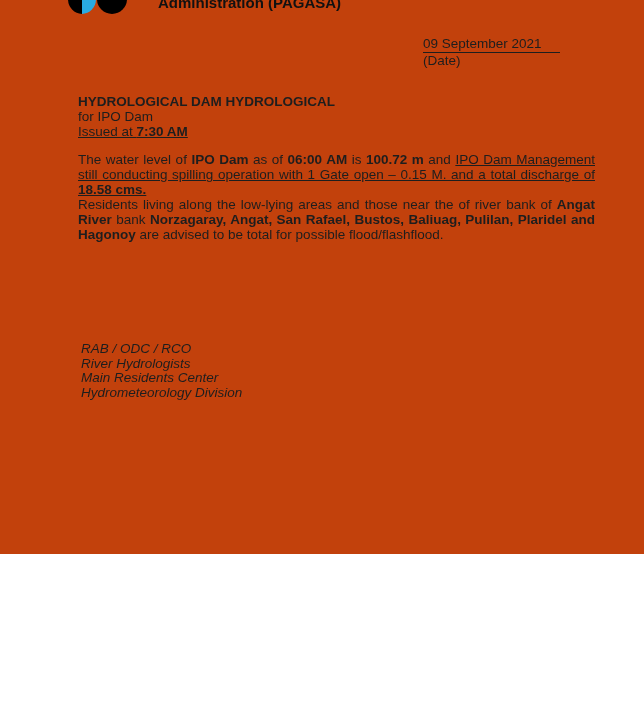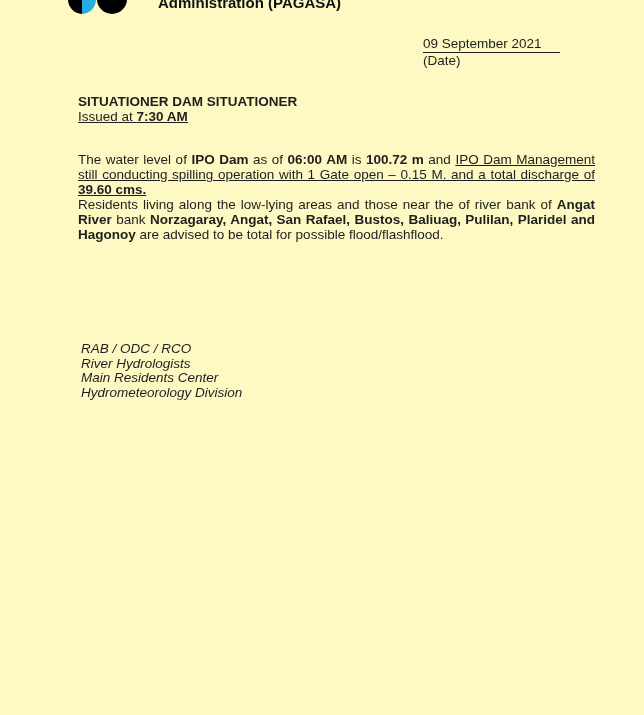--- a/index.html
+++ b/index.html
@@ -1,20 +1,20 @@
 <!DOCTYPE html>
 <html><head>
 <meta charset="utf-8">
 <style>
   html,body{margin:0;padding:0;background:#ffffff;}
   .page{
     position:relative;
     width:644px;
-    height:715px;
-    background:#fef9c3;
+    height:554px;
+    background:#c2410c;
     overflow:hidden;
     font-family:"Liberation Sans", sans-serif;
     color:#1e1e1e;
     font-size:13.5px;
     line-height:15px;
   }
   .b{font-weight:bold;margin-top:30px;}
   .u{text-decoration:underline;}
   .bu{font-weight:bold;text-decoration:underline;}
 
@@ -72,25 +72,26 @@
     <div class="logo-circle logo-right"></div>
     <div class="org-name">Administration (PAGASA)</div>
   </div>
 
   <div class="date-block">
     <span class="date-line">09 September 2021</span>
     <div class="date-label">(Date)</div>
   </div>
 
   <div class="title-block">
-    <div class="doc-title">SITUATIONER DAM SITUATIONER</div>
+    <div class="doc-title">HYDROLOGICAL DAM HYDROLOGICAL</div>
+    <div>for IPO Dam</div>
     <div class="u"><span>Issued at </span><span class="b">7:30 AM</span></div>
   </div>
 
-  <p class="para para-1"><span>The water level of </span><span class="b">IPO Dam</span><span> as of </span><span class="b">06:00 AM</span><span> is </span><span class="b">100.72 m</span><span> and </span><span class="u">IPO Dam Management still conducting spilling operation with 1 Gate open – 0.15 M. and a total discharge of </span><span class="bu">39.60 cms.</span></p>
+  <p class="para para-1"><span>The water level of </span><span class="b">IPO Dam</span><span> as of </span><span class="b">06:00 AM</span><span> is </span><span class="b">100.72 m</span><span> and </span><span class="u">IPO Dam Management still conducting spilling operation with 1 Gate open – 0.15 M. and a total discharge of </span><span class="bu">18.58 cms.</span></p>
 
   <p class="para para-2"><span>Residents living along the low-lying areas and those near the of river bank of </span><span class="b">Angat River</span><span> bank </span><span class="b">Norzagaray, Angat, San Rafael, Bustos, Baliuag, Pulilan, Plaridel and Hagonoy</span><span> are advised to be total for possible flood/flashflood.</span></p>
 
 
   <div class="signature">
     <div>RAB / ODC / RCO</div>
     <div>River Hydrologists</div>
     <div>Main Residents Center</div>
     <div>Hydrometeorology Division</div>
   </div>

